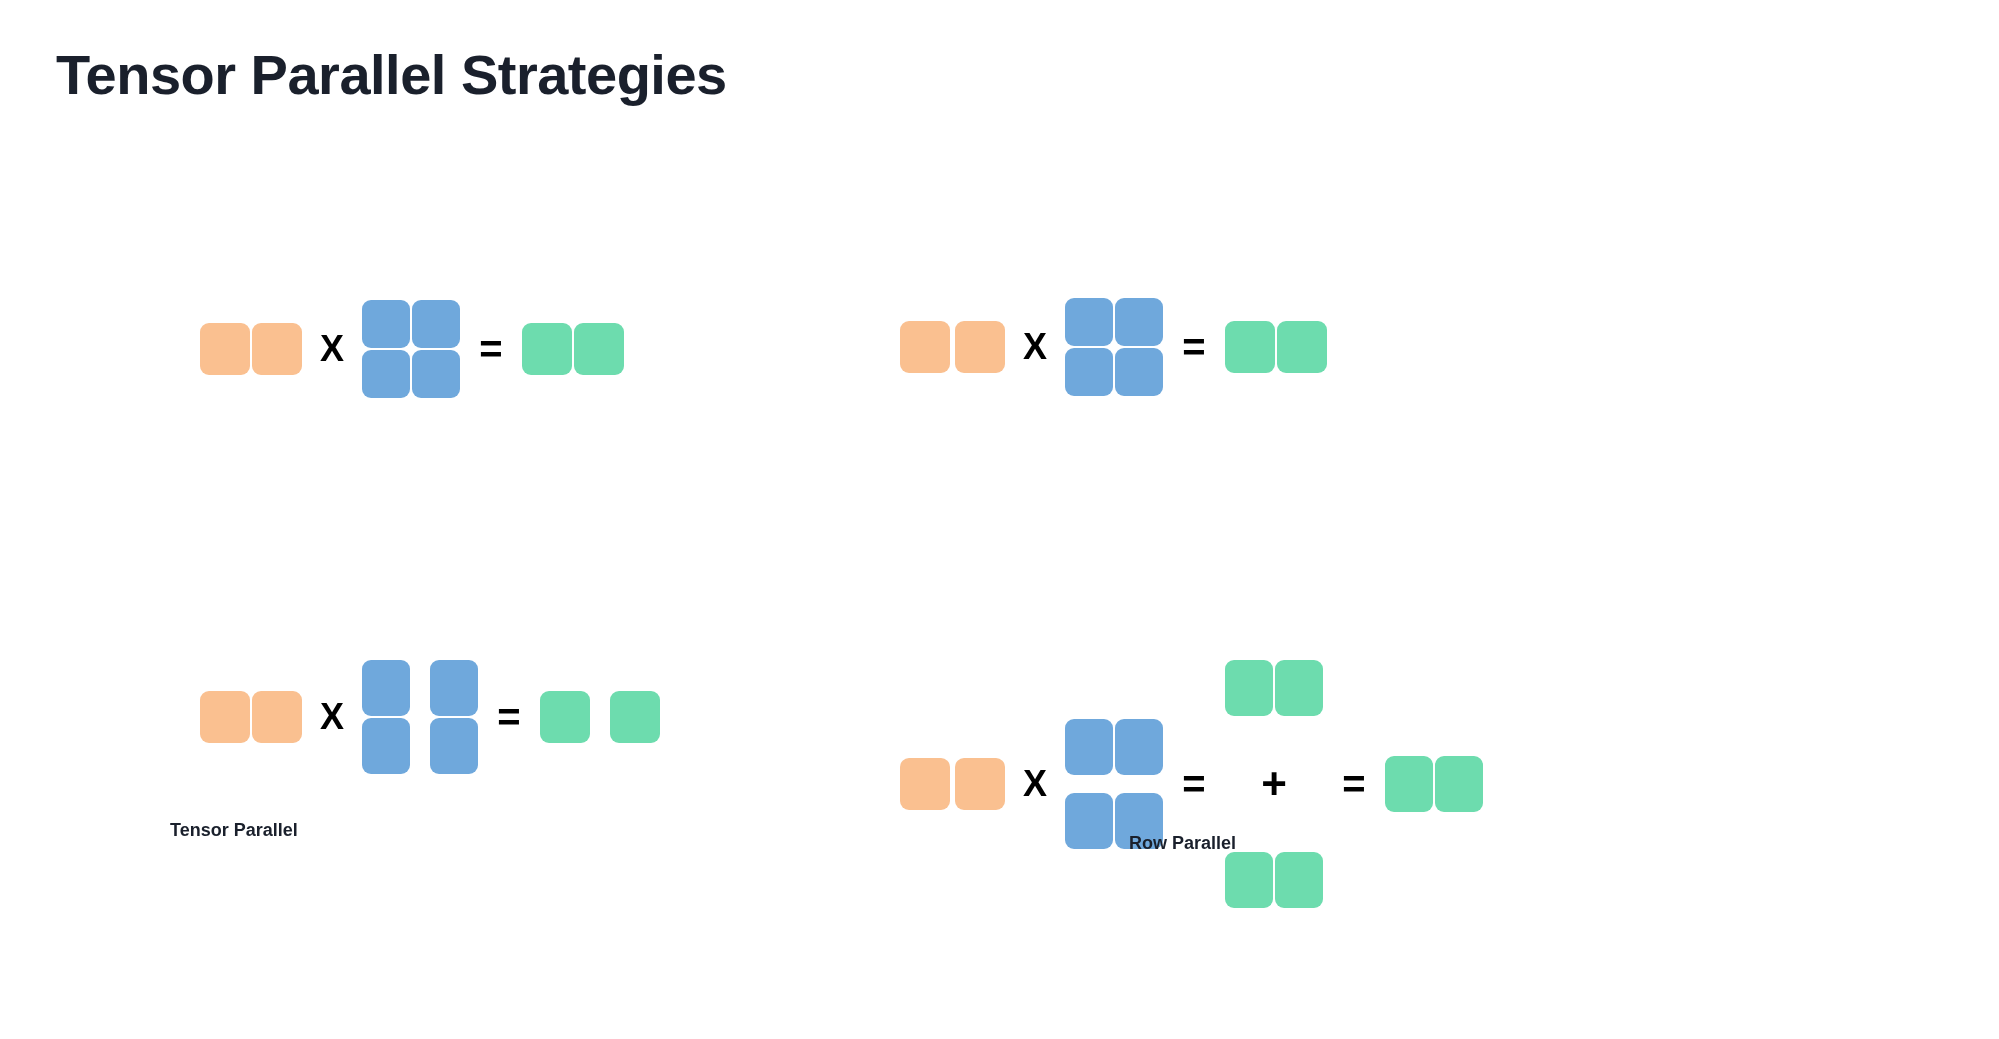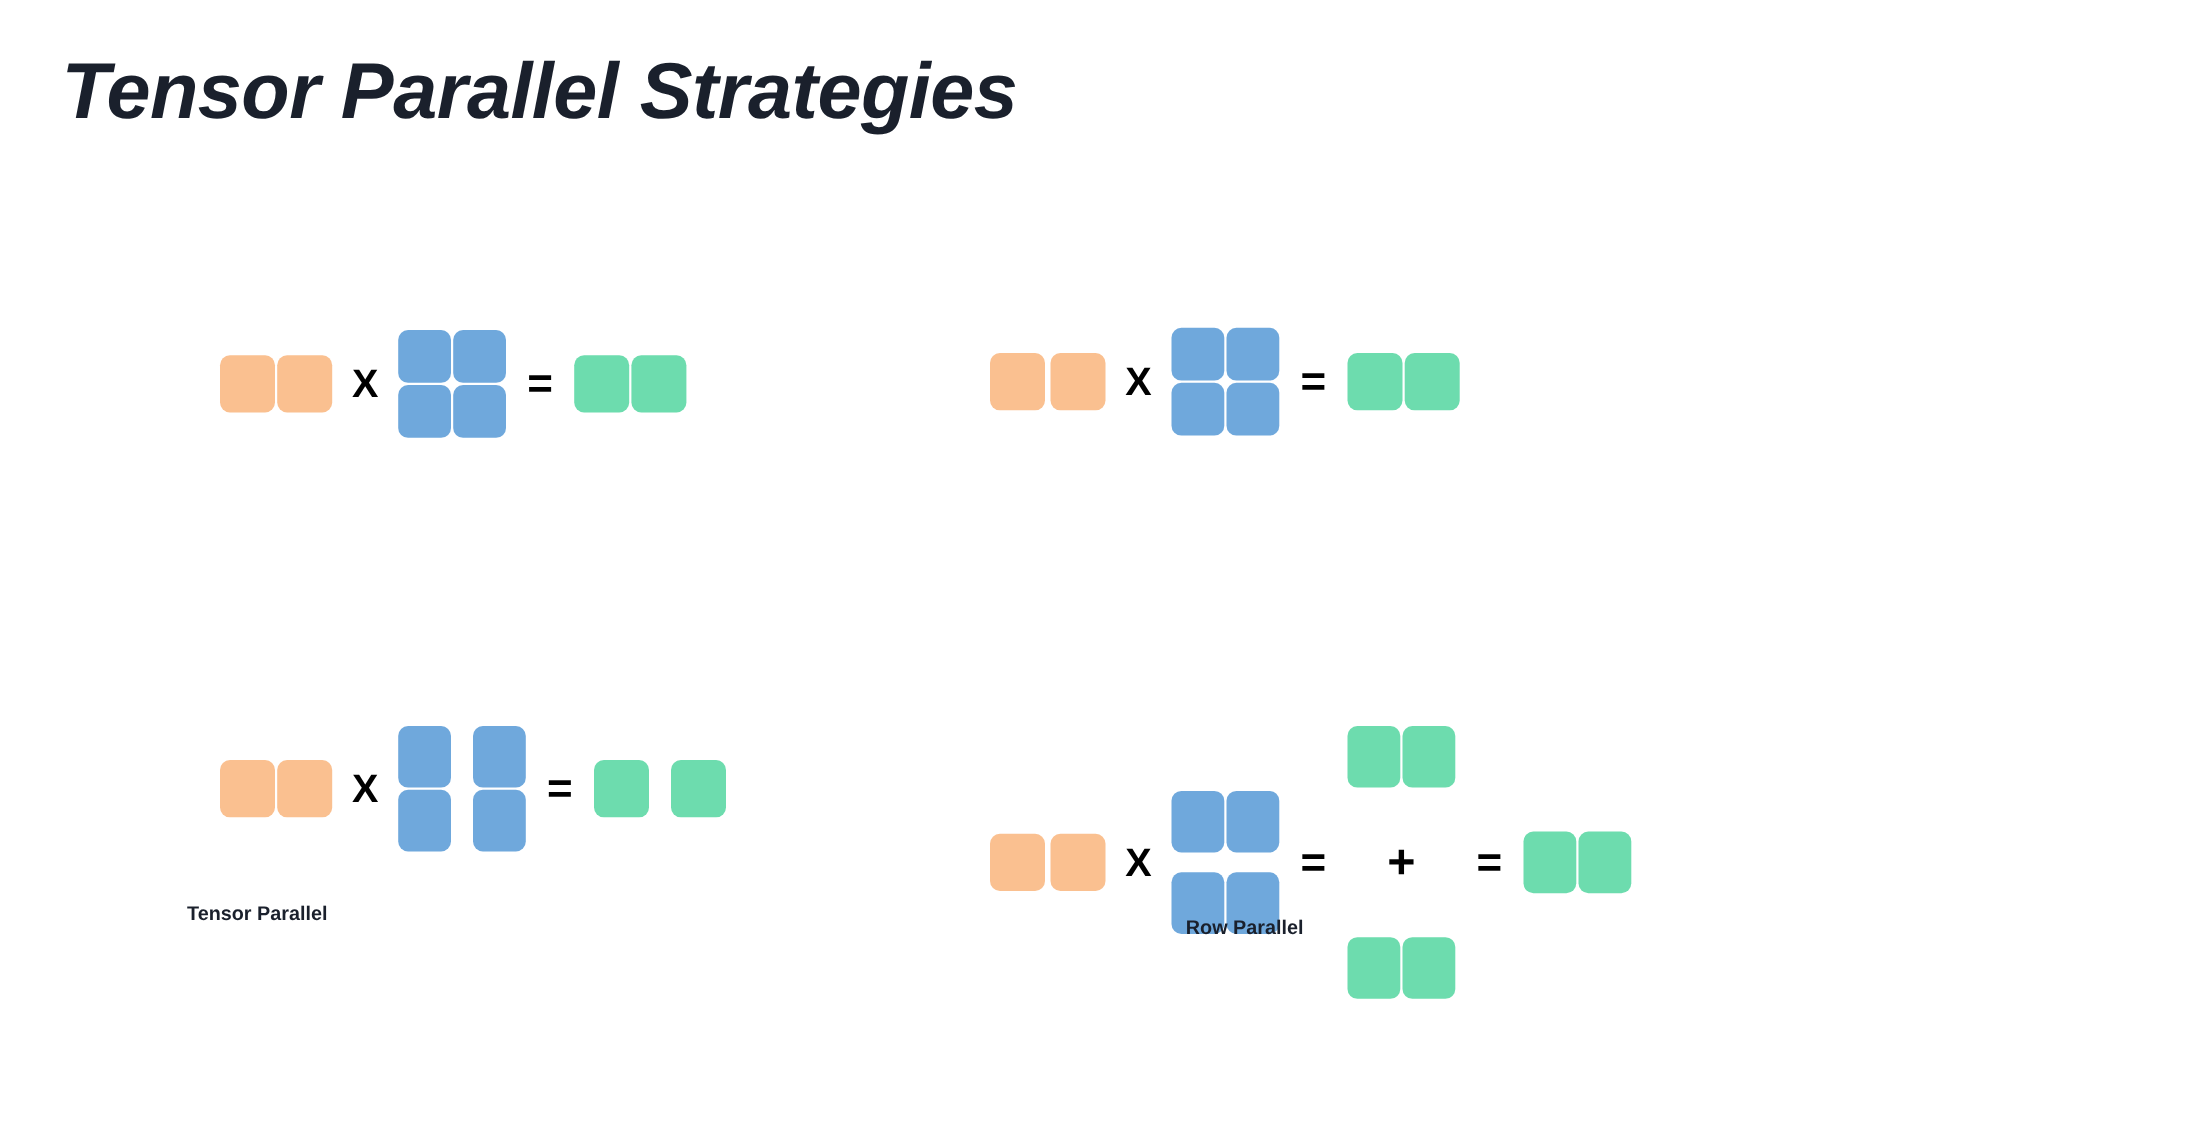--- a/index.html
+++ b/index.html
@@ -15,26 +15,25 @@
     overflow: hidden;
     font-family: "Liberation Sans", sans-serif;
     -webkit-font-smoothing: antialiased;
   }
 
   
   #page-title {
     position: absolute;
     left: 56px;
     top: 42px;
-    font-size: 72px;
+    font-size: 56px;
     font-weight: bold;
     letter-spacing: -0.5px;
     color: #1A202C;
     white-space: nowrap;
-    font-style: italic;
   }
 
   
   .diagram {
     position: absolute;
     display: flex;
     flex-direction: row;
     align-items: center;
   }
 
@@ -232,13 +231,13 @@
   <div class="op op-eq" style="color: rgb(0, 0, 0);">=</div>
 
   <div class="row-group gap-tight">
     <div class="cell c-green sz-tall" style="background: rgb(109, 220, 174);"></div>
     <div class="cell c-green sz-tall" style="background: rgb(109, 220, 174);"></div>
   </div>
 </div>
 
 <div class="section-label" style="left: 170px; top: 820px; color: rgb(26, 32, 44);">Tensor Parallel</div>
 
-<div class="section-label" style="left: 1078px; top: 833px; color: rgb(26, 32, 44);">Row Parallel</div>
+<div class="section-label" style="left: 1129px; top: 833px; color: rgb(26, 32, 44);">Row Parallel</div>
 
 </body></html>

